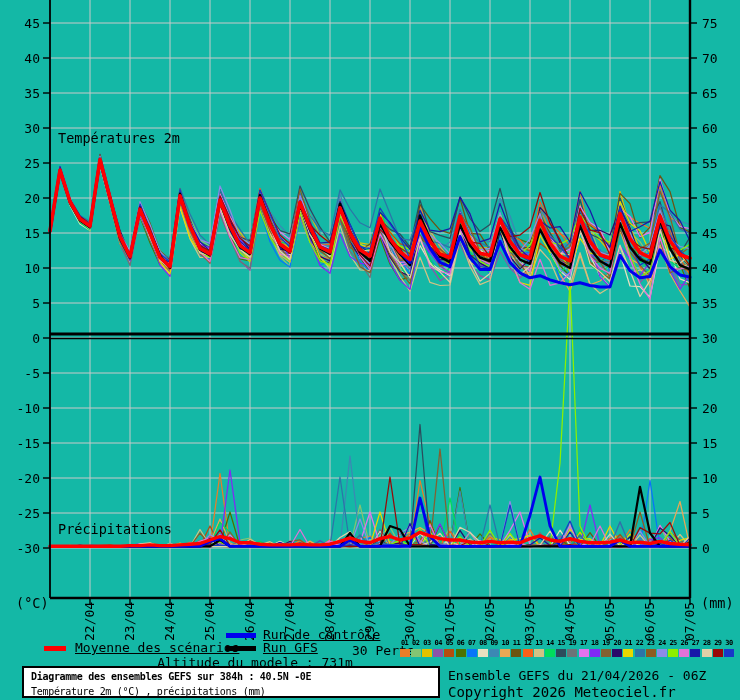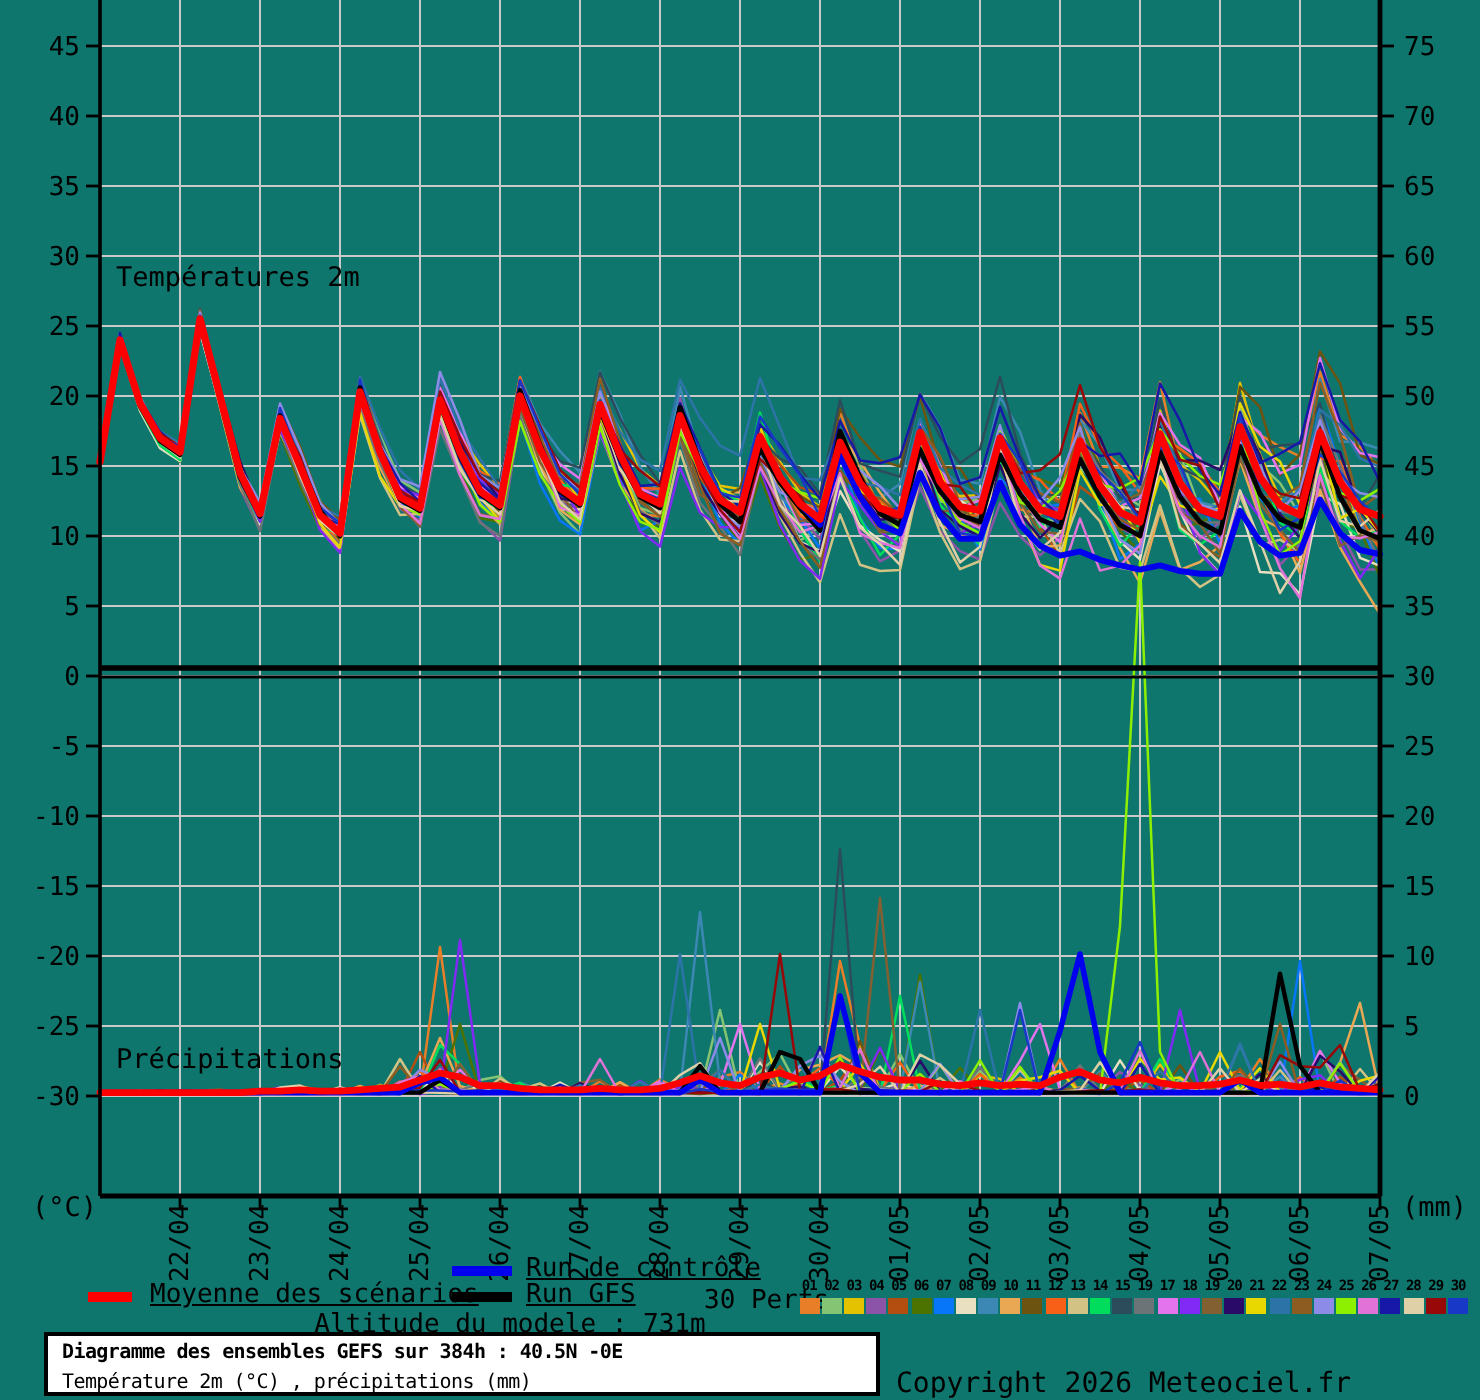--- a/index.html
+++ b/index.html
@@ -1,16 +1,16 @@
 <!DOCTYPE html>
 <html><head>
 <meta charset="utf-8">
 <style>
   html,body{margin:0;padding:0;background:#fff;}
-  .stage{position:relative;width:740px;height:700px;background:#0f766e;overflow:hidden;
+  .stage{position:relative;width:740px;height:700px;background:#14b8a6;overflow:hidden;
          font-family:"DejaVu Sans Mono","Liberation Mono",monospace;color:#000;}
   svg{position:absolute;left:0;top:0;}
   .abs{position:absolute;white-space:nowrap;}
   .leg-line{position:absolute;height:5px;}
   .leg-txt{font-size:13px;text-decoration:underline;}
   .alt-txt{font-size:13px;}
   .perts-label{font-size:13px;}
   .swatch-row{position:absolute;left:399px;top:639px;display:flex;align-items:flex-end;}
   .sw-cell{width:11.2px;display:flex;flex-direction:column;align-items:center;}
   .sw-num{font-size:7px;font-weight:bold;line-height:9px;letter-spacing:-0.5px;}
@@ -369,14 +369,15 @@
       </div>
     </div>
 
   <div class="abs alt-txt" style="left:130px;top:655px;width:250px;text-align:center;">Altitude du modele : 731m</div>
 
   <div class="info-box">
     <div class="info-title">Diagramme des ensembles GEFS sur 384h : 40.5N -0E</div>
     <div class="info-sub">Température 2m (°C) , précipitations (mm)</div>
   </div>
 
+  <div class="abs run-info" style="left:448px;top:668px;">Ensemble GEFS du 21/04/2026 - 06Z</div>
   <div class="abs copyright" style="left:448px;top:684px;">Copyright 2026 Meteociel.fr</div>
 </div>
 
 </body></html>

